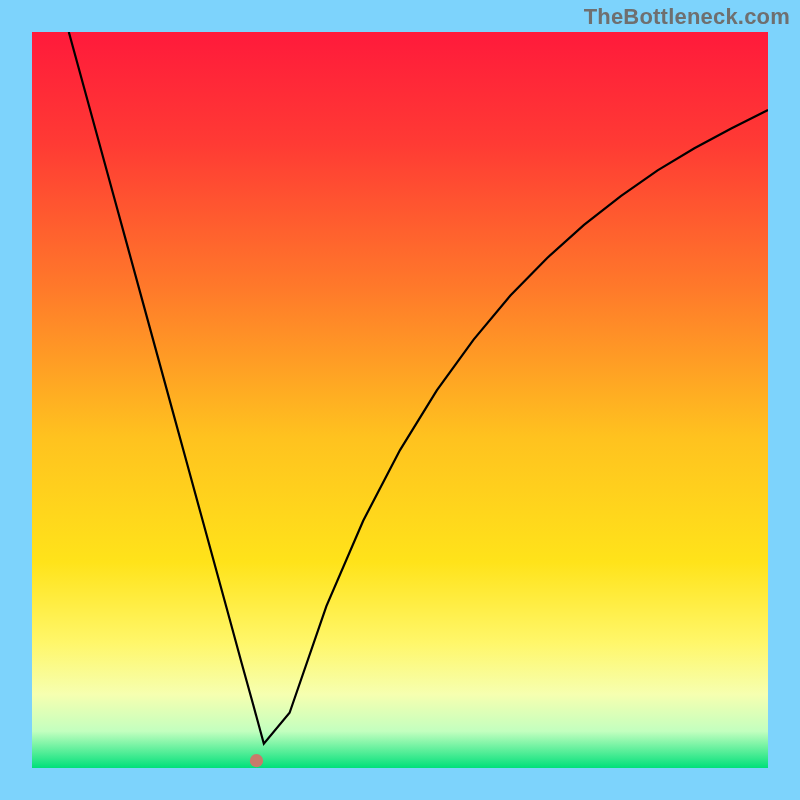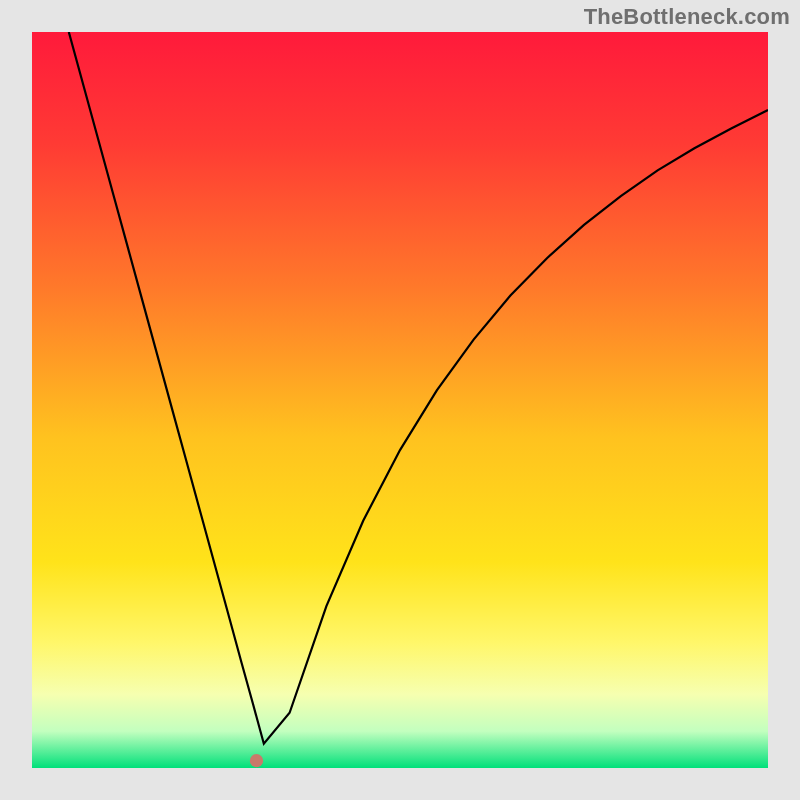--- a/index.html
+++ b/index.html
@@ -7,21 +7,21 @@
     padding: 0;
     width: 800px;
     height: 800px;
     background: #000;
     overflow: hidden;
   }
   .plot-wrap {
     position: relative;
     width: 800px;
     height: 800px;
-    background: #e5e5e5;
+    background: #7dd3fc;
   }
   .watermark {
     position: absolute;
     top: 4px;
     right: 10px;
     font-family: Arial, Helvetica, sans-serif;
     font-size: 22px;
     font-weight: 600;
     color: #6f6f6f;
     letter-spacing: 0.2px;

